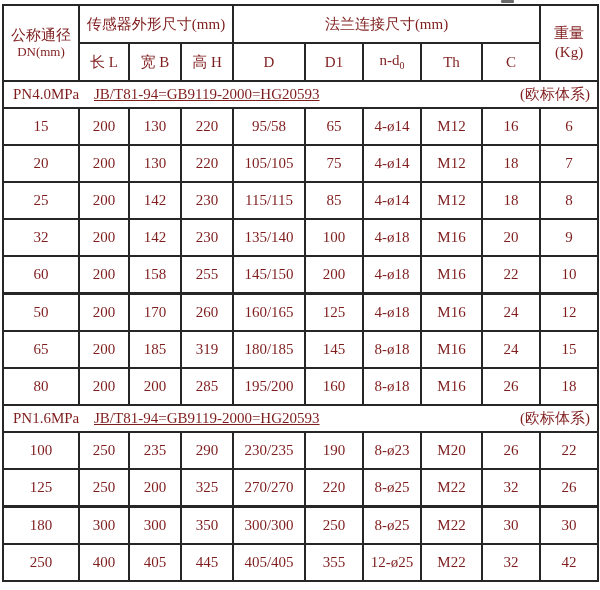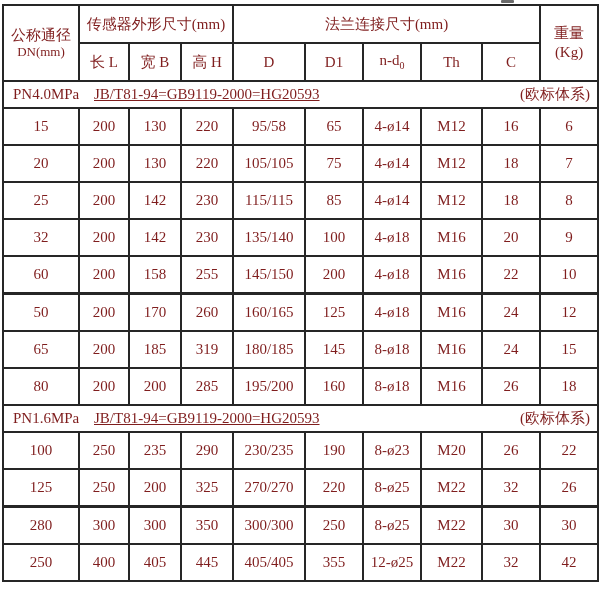--- a/index.html
+++ b/index.html
@@ -240,21 +240,21 @@
           <td>200</td>
           <td>325</td>
           <td>270/270</td>
           <td>220</td>
           <td>8-ø25</td>
           <td>M22</td>
           <td>32</td>
           <td>26</td>
         </tr>
         <tr class="d-row thick-top">
-          <td>280</td>
+          <td>180</td>
           <td>300</td>
           <td>300</td>
           <td>350</td>
           <td>300/300</td>
           <td>250</td>
           <td>8-ø25</td>
           <td>M22</td>
           <td>30</td>
           <td>30</td>
         </tr>

